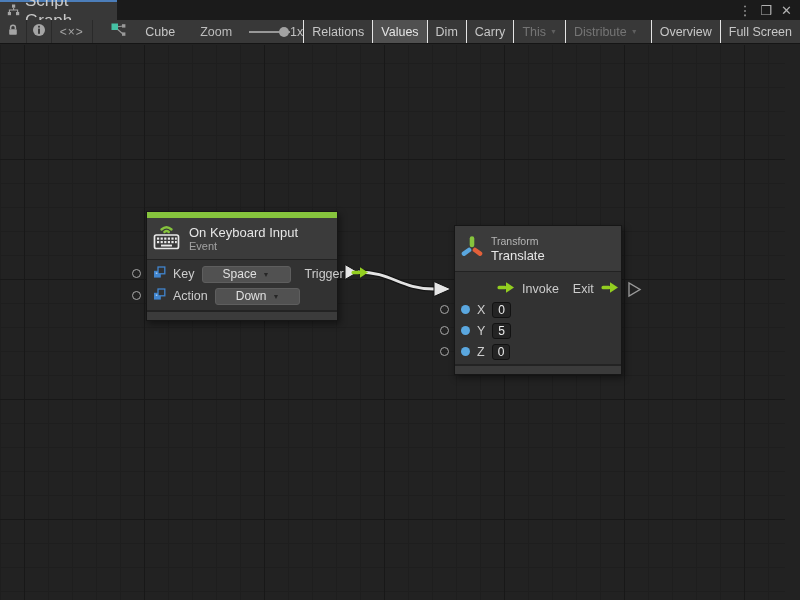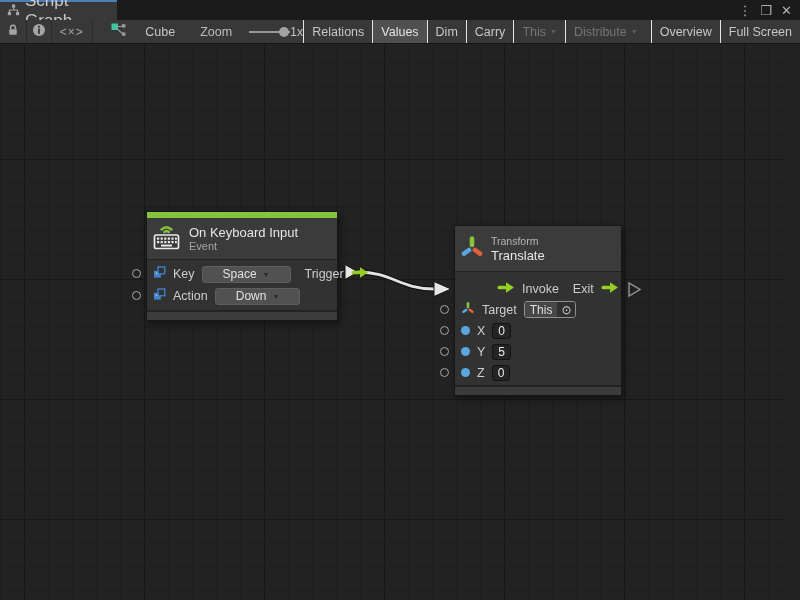--- a/index.html
+++ b/index.html
@@ -272,35 +272,20 @@
           <span class="plabel">Exit</span>
           <span>
             <svg width="18" height="13" viewBox="0 0 18 13">
                 <rect x="0.5" y="4.7" width="9" height="3.6" rx="1.6" fill="#93ce20"></rect>
                 <polygon points="9,1.2 17,6.5 9,11.8" fill="#93ce20"></polygon>
               </svg>
           </span>
         </div>
         <div class="nrow" style="height:21px;">
           <span class="port"></span>
-          <span>
-            <svg width="14" height="14" viewBox="0 0 14 14">
-              <line x1="7" y1="2.4" x2="7" y2="6" stroke="#86c43d" stroke-width="2.6" stroke-linecap="round"></line>
-              <line x1="5.3" y1="8.8" x2="2.6" y2="10.8" stroke="#5aa7df" stroke-width="2.6" stroke-linecap="round"></line>
-              <line x1="8.7" y1="8.8" x2="11.4" y2="10.8" stroke="#e2603a" stroke-width="2.6" stroke-linecap="round"></line>
-            </svg>
-          </span>
-          <span class="plabel">Target</span>
-          <span class="this-chip">
-            <span class="this-txt">This</span>
-            <span class="picker">⊙</span>
-          </span>
-        </div>
-        <div class="nrow" style="height:21px;">
-          <span class="port"></span>
           <span class="bluedot" style="background:#5aa7df;"></span>
           <span class="plabel">X</span>
           <span class="valuebox">0</span>
         </div>
         <div class="nrow" style="height:21px;">
           <span class="port"></span>
           <span class="bluedot" style="background:#5aa7df;"></span>
           <span class="plabel">Y</span>
           <span class="valuebox">5</span>
         </div>

